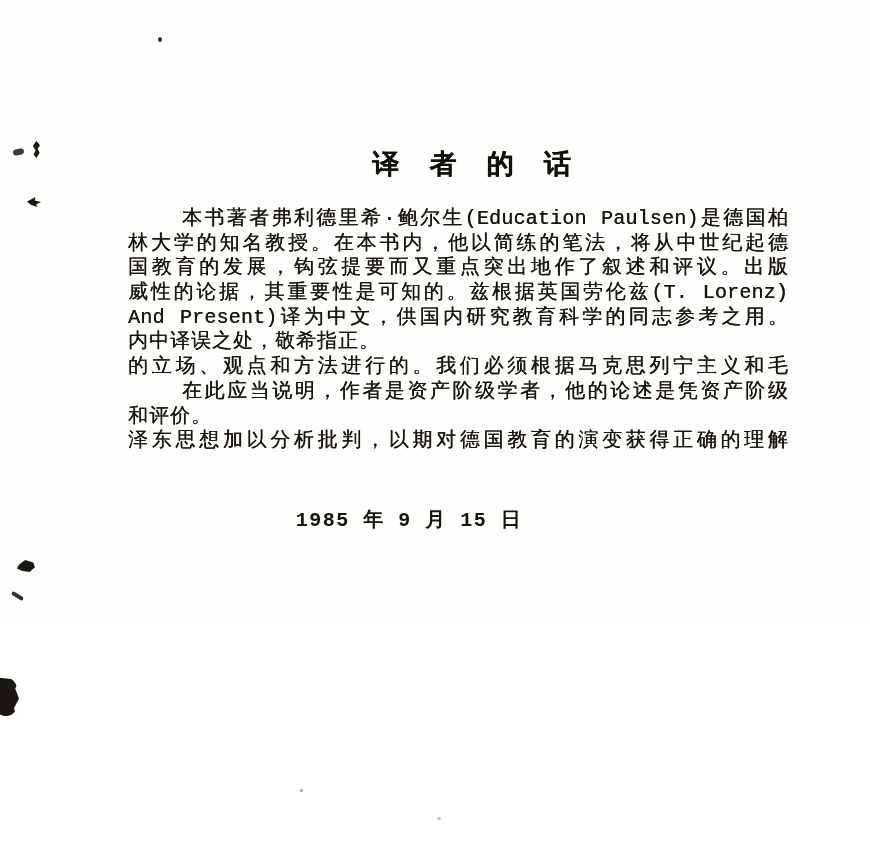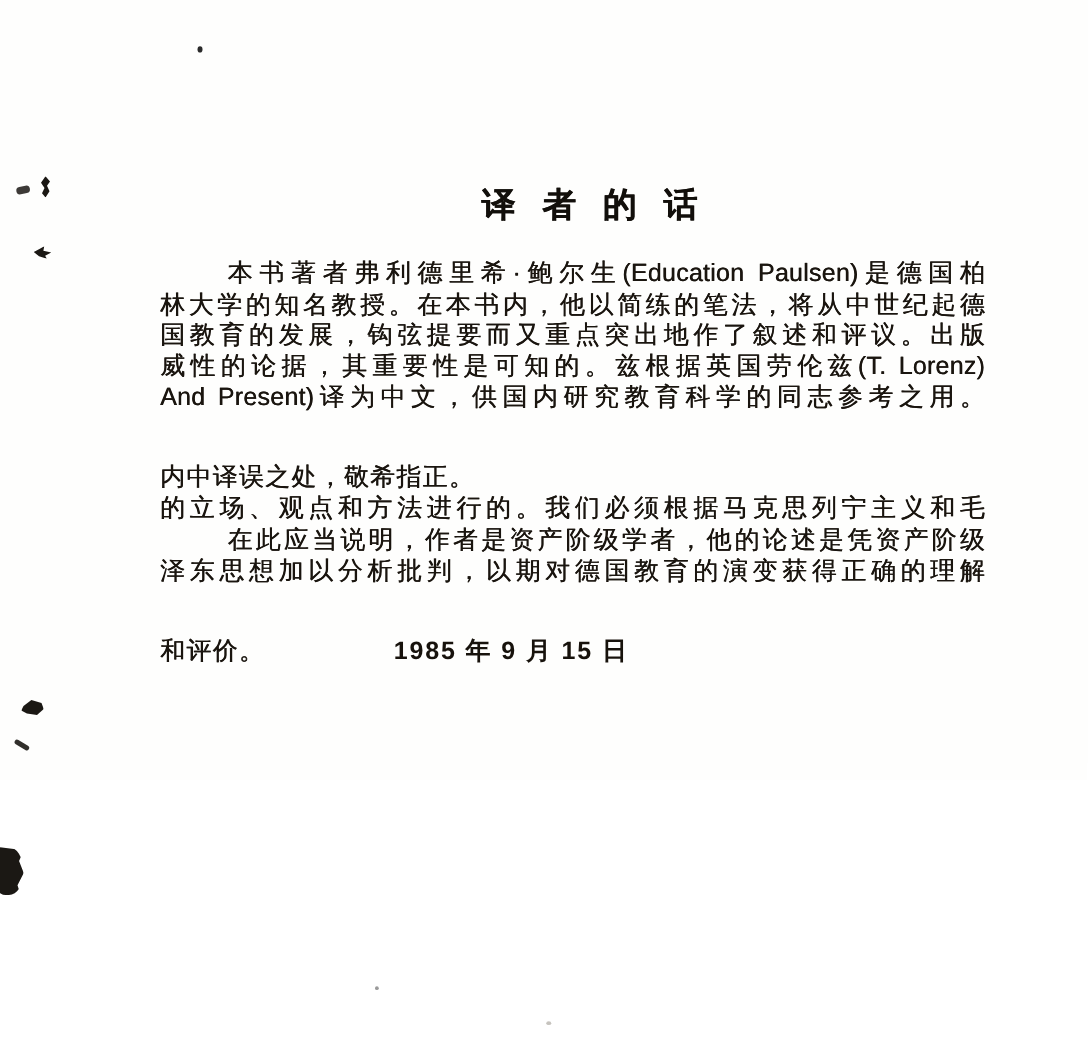--- a/index.html
+++ b/index.html
@@ -8,21 +8,21 @@
     width: 870px;
     height: 842px;
     overflow: hidden;
     background: #ffffff;
   }
   .page {
     position: relative;
     width: 870px;
     height: 624px;
     background: #fefefd;
-    font-family: Liberation Sans, sans-serif;
+    font-family: Liberation Mono, monospace;
     color: #17130e;
   }
   .title {
     position: absolute;
     top: 146px;
     left: 80px;
     width: 790px;
     text-align: center;
     font-size: 27px;
     font-weight: bold;
@@ -49,21 +49,20 @@
     text-shadow: 0.35px 0 0 currentColor;
     color: #1a150f;
   }
   .line.first {
     text-indent: 54px;
   }
   .line.para-end {
     text-align-last: left;
     white-space: normal;
     letter-spacing: 1px;
-    margin-top: 40px;
   }
   .date-line {
     position: absolute;
     left: 128px;
     top: 508px;
     width: 660px;
     height: 26px;
     line-height: 26px;
     font-size: 20px;
     font-weight: bold;
@@ -97,22 +96,22 @@
 
   <div class="body-block">
     <span class="line first">本书著者弗利德里希·鲍尔生(Education Paulsen)是德国柏</span>
     <span class="line">林大学的知名教授。在本书内，他以简练的笔法，将从中世纪起德</span>
     <span class="line">国教育的发展，钩弦提要而又重点突出地作了叙述和评议。出版</span>
     <span class="line">威性的论据，其重要性是可知的。兹根据英国劳伦兹(T. Lorenz)</span>
     <span class="line">And Present)译为中文，供国内研究教育科学的同志参考之用。</span>
     <span class="line para-end">内中译误之处，敬希指正。</span>
     <span class="line">的立场、观点和方法进行的。我们必须根据马克思列宁主义和毛</span>
     <span class="line first">在此应当说明，作者是资产阶级学者，他的论述是凭资产阶级</span>
+    <span class="line para-end">和评价。</span>
     <span class="line">泽东思想加以分析批判，以期对德国教育的演变获得正确的理解</span>
-    <span class="line para-end">和评价。</span>
   </div>
 
   <div class="date-line">1985 年 9 月 15 日</div>
 
   <div class="speck speck-smudge-1"></div>
   <div class="speck speck-jagged"></div>
   <div class="speck speck-bird"></div>
   <div class="speck speck-blob-mid"></div>
   <div class="speck speck-dash"></div>
   <div class="speck speck-corner-blob"></div>

